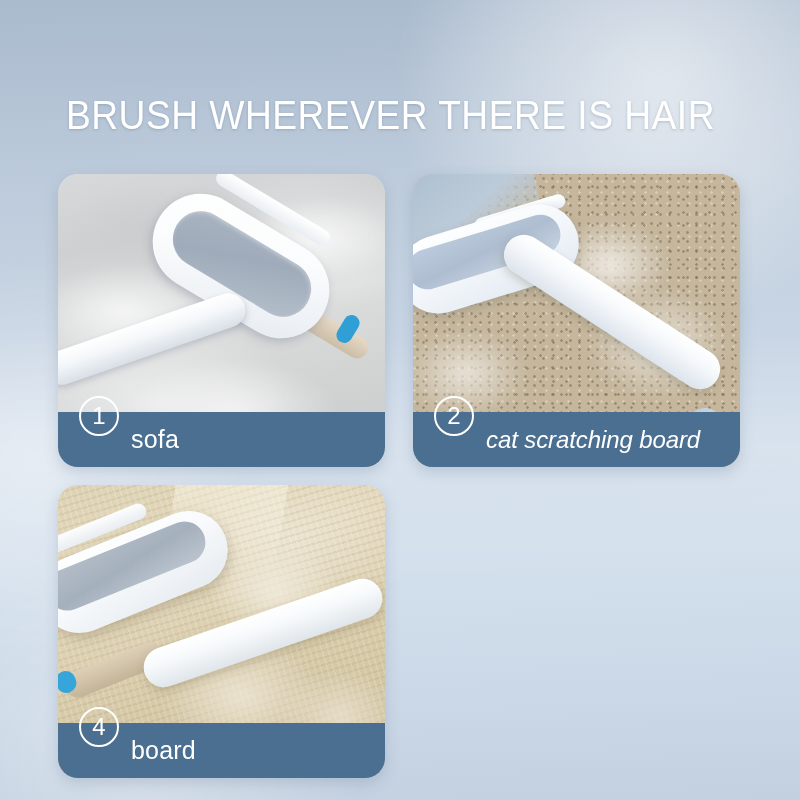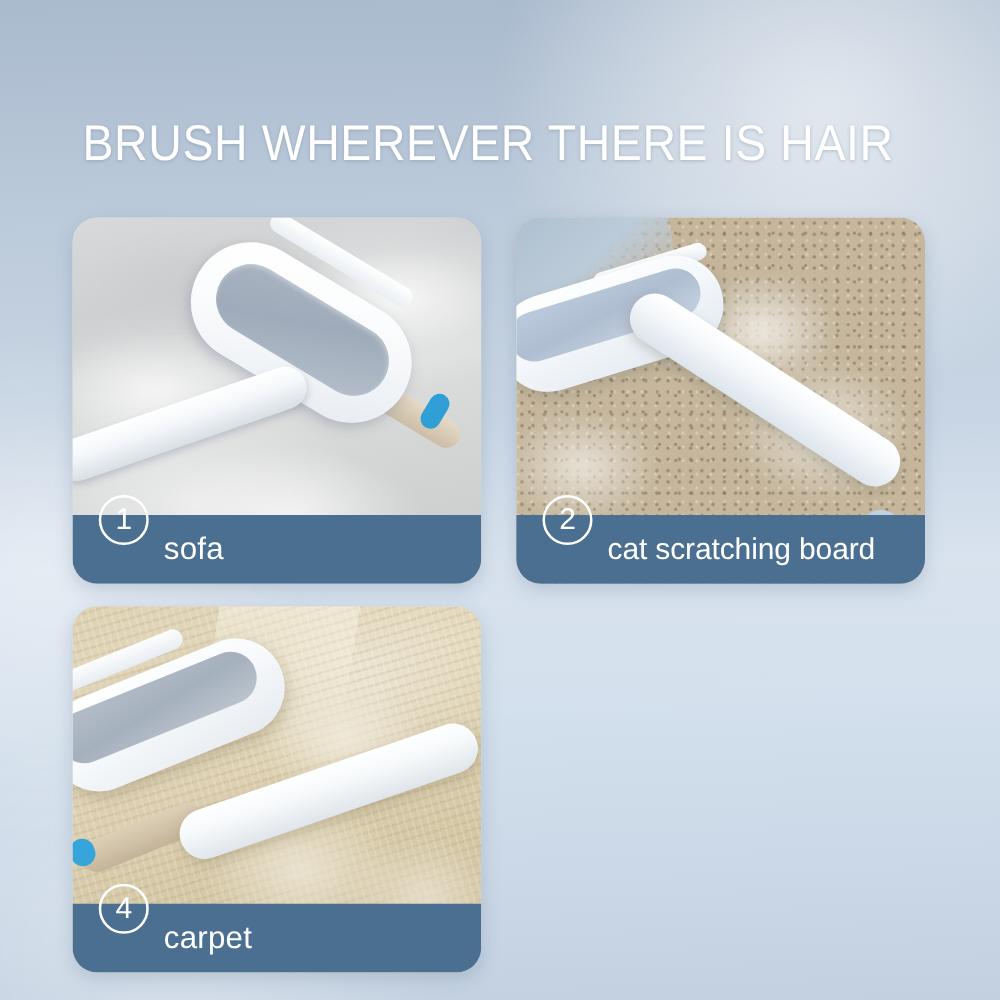--- a/index.html
+++ b/index.html
@@ -515,20 +515,21 @@
     color: #ffffff;
     font-size: 25px;
     font-weight: 400;
     letter-spacing: 0.2px;
     margin-left: 73px;
     white-space: nowrap;
   }
   .caption-label.tight {
     font-size: 24px;
     letter-spacing: -0.1px;
+    font-style: italic;
   }
 </style>
 </head>
 <body>
 
 <div id="stage">
 
   <div class="bg-base"></div>
   <div class="bg-haze-top"></div>
   <div class="bg-glow-tr"></div>
@@ -588,19 +589,19 @@
         <div class="fur-wisp w2"></div>
         <div class="fur-wisp w3"></div>
         <div class="brush4-blade"></div>
         <div class="brush4-bristle"></div>
         <div class="brush4-blue"></div>
         <div class="brush4-head"></div>
         <div class="brush4-pad"></div>
         <div class="brush4-handle"></div>
       </div>
       <div class="caption">
-        <span class="caption-label">carpet</span>
+        <span class="caption-label">board</span>
       </div>
       <div class="badge">4</div>
     </div>
 
   </div>
 </div>
 
 </body></html>

